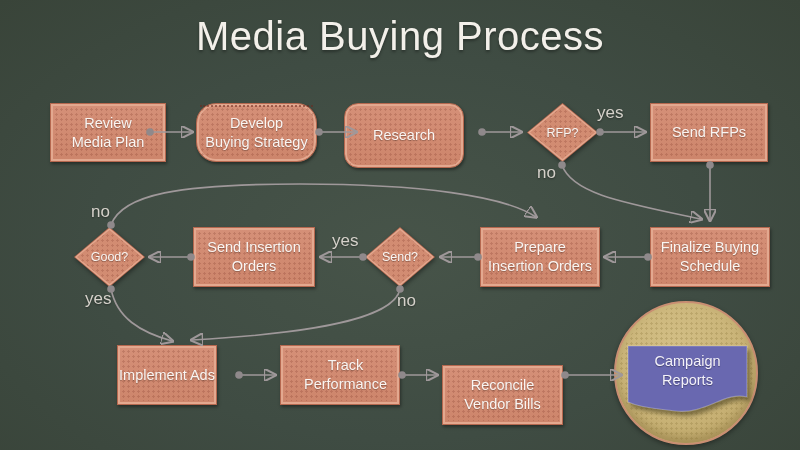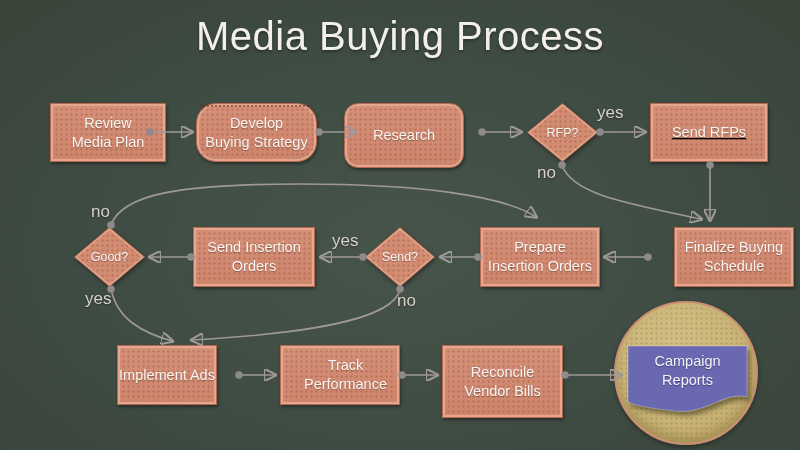--- a/index.html
+++ b/index.html
@@ -65,27 +65,27 @@
     color:#f4f2fa;font-size:14.5px;line-height:1.3;white-space:pre-line;
     text-shadow:0 1px 1px rgba(0,0,0,.35);z-index:3;
   }
   
   #connectors{position:absolute;inset:0;z-index:5;pointer-events:none;}
   #connectors path{fill:none;stroke:#9f989a;stroke-width:1.6;}
   
   #n-review{left:50px;top:103px;width:116px;height:59px;}
   #n-develop{left:196px;top:103px;width:121px;height:59px;border-radius:20px;}
   #n-research{left:344px;top:103px;width:120px;height:65px;border-radius:14px;}
-  #n-sendrfps{left:650px;top:103px;width:118px;height:59px;text-decoration:underline;}
-  #n-finalize{left:650px;top:227px;width:120px;height:60px;margin-left:24px;}
+  #n-sendrfps{left:650px;top:103px;width:118px;height:59px;}
+  #n-finalize{left:650px;top:227px;width:120px;height:60px;}
   #n-prepare{left:480px;top:227px;width:120px;height:60px;}
   #n-sendio{left:193px;top:227px;width:122px;height:60px;}
   #n-implement{left:117px;top:345px;width:100px;height:60px;align-items:center;}
   #n-track{left:280px;top:345px;width:120px;height:60px;padding-left:11px;}
-  #n-reconcile{left:442px;top:345px;width:121px;height:73px;}
+  #n-reconcile{left:442px;top:365px;width:121px;height:60px;}
   #d-rfp{left:527px;top:103px;width:71px;height:59px;}
   #d-send{left:365px;top:227px;width:70px;height:60px;}
   #d-good{left:74px;top:227px;width:71px;height:60px;}
   #l-rfp-yes{left:597px;top:103px;}
   #l-rfp-no{left:537px;top:163px;}
   #l-send-yes{left:332px;top:231px;}
   #l-send-no{left:397px;top:291px;}
   #l-good-no{left:91px;top:202px;}
   #l-good-yes{left:85px;top:289px;}
 </style>

